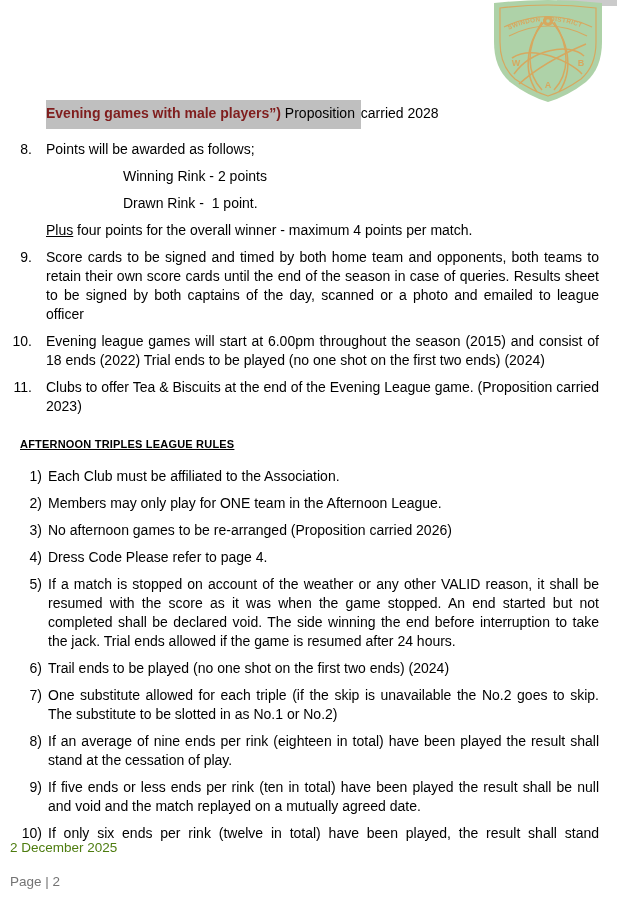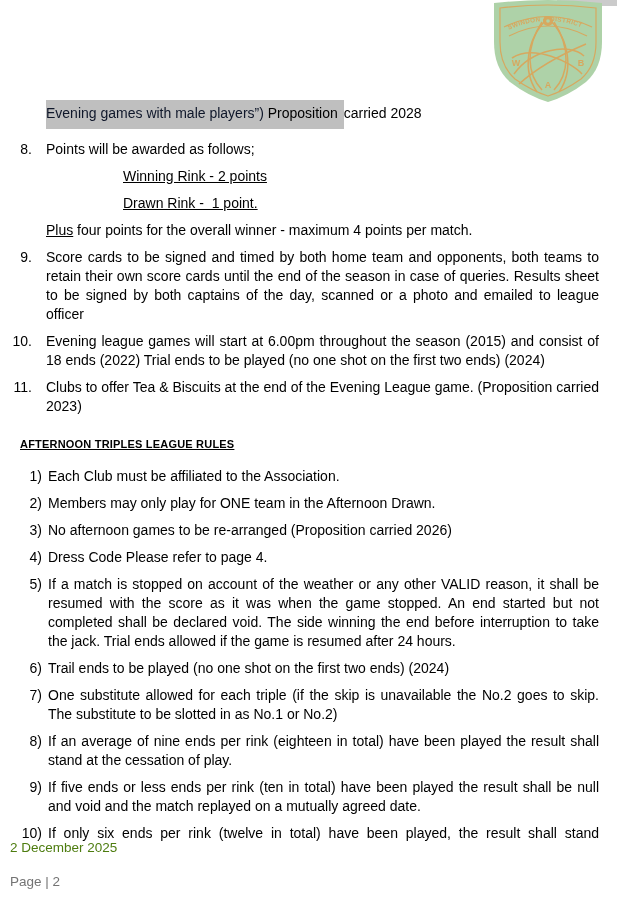--- a/index.html
+++ b/index.html
@@ -6,29 +6,29 @@
   .page {
     position:relative; width:617px; height:904px; background:#ffffff;
     font-family:"Liberation Sans","DejaVu Sans",sans-serif;
     font-size:14px; line-height:19px; color:#000; overflow:hidden;
   }
   .top-bar { position:absolute; top:0; right:0; width:60px; height:6px; background:#cbcbcb; }
   .crest { position:absolute; left:489px; top:0; width:118px; height:103px; }
   .content { position:absolute; left:20px; top:104px; width:579px; }
   .intro { margin:0 0 17px 26px; }
   .hl { background:#bfbfbf; padding:5px 2px 8px 0; }
-  .red { color:#0f172a; font-weight:normal; }
+  .red { color:#7f1d1d; font-weight:bold; }
   .li { display:flex; margin-bottom:8px; }
   .li .num { flex:0 0 26px; margin-left:-14px; text-align:right; white-space:nowrap; }
   .li .txt { flex:1; margin-left:14px; }
   .l2 .num { margin-left:-4px; }
   .l2 .txt { margin-left:6px; }
   .just .txt { text-align:justify; }
   .jlast .txt { text-align:justify; text-align-last:justify; }
-  .sub { margin:0 0 8px 103px; white-space:pre-wrap;text-decoration:underline; }
+  .sub { margin:0 0 8px 103px; white-space:pre-wrap; }
   .plus { margin:0 0 8px 26px; }
   .u { text-decoration:underline; }
   h2.heading {
     font-size:11px; line-height:20px; font-weight:bold;
     text-decoration:underline; margin:18px 0 13px 0; letter-spacing:0.2px;
   }
   .footer-date { position:absolute; left:10px; top:838px; color:#4d7c0f; font-size:13.5px; }
   .footer-page { position:absolute; left:10px; top:872px; color:#737373; font-size:13.5px; }
 </style>
 </head>
@@ -100,21 +100,21 @@
 
     <h2 class="heading">AFTERNOON TRIPLES LEAGUE RULES</h2>
 
     <div class="li l2">
       <span class="num">1)</span>
       <span class="txt">Each Club must be affiliated to the Association.</span>
     </div>
 
     <div class="li l2">
       <span class="num">2)</span>
-      <span class="txt">Members may only play for ONE team in the Afternoon Drawn.</span>
+      <span class="txt">Members may only play for ONE team in the Afternoon League.</span>
     </div>
 
     <div class="li l2">
       <span class="num">3)</span>
       <span class="txt">No afternoon games to be re-arranged (Proposition carried 2026)</span>
     </div>
 
     <div class="li l2">
       <span class="num">4)</span>
       <span class="txt">Dress Code Please refer to page 4.</span>

